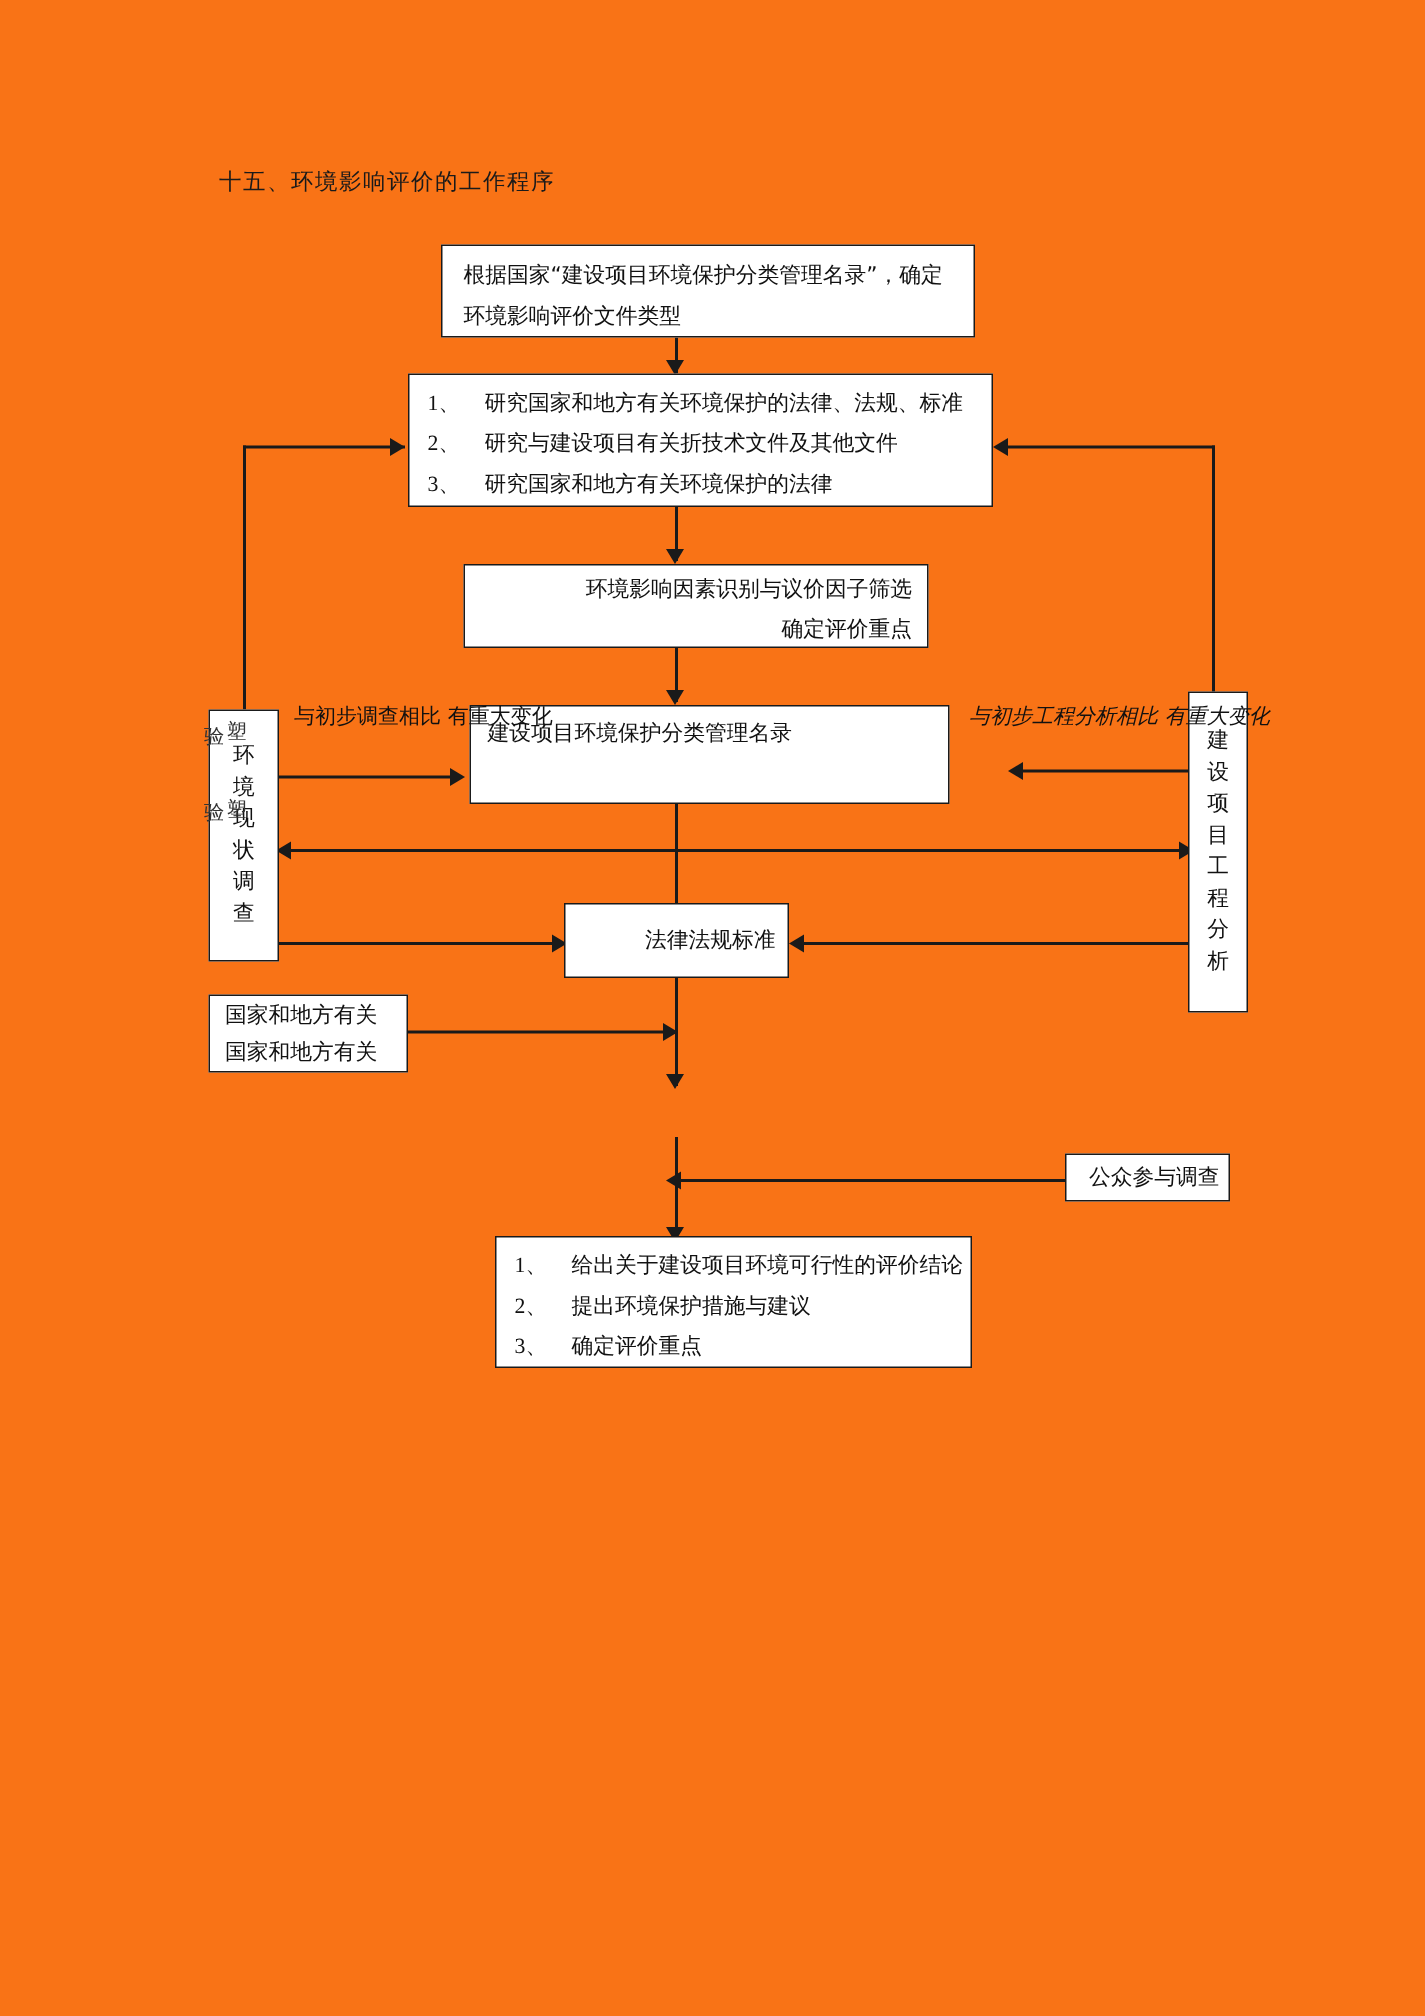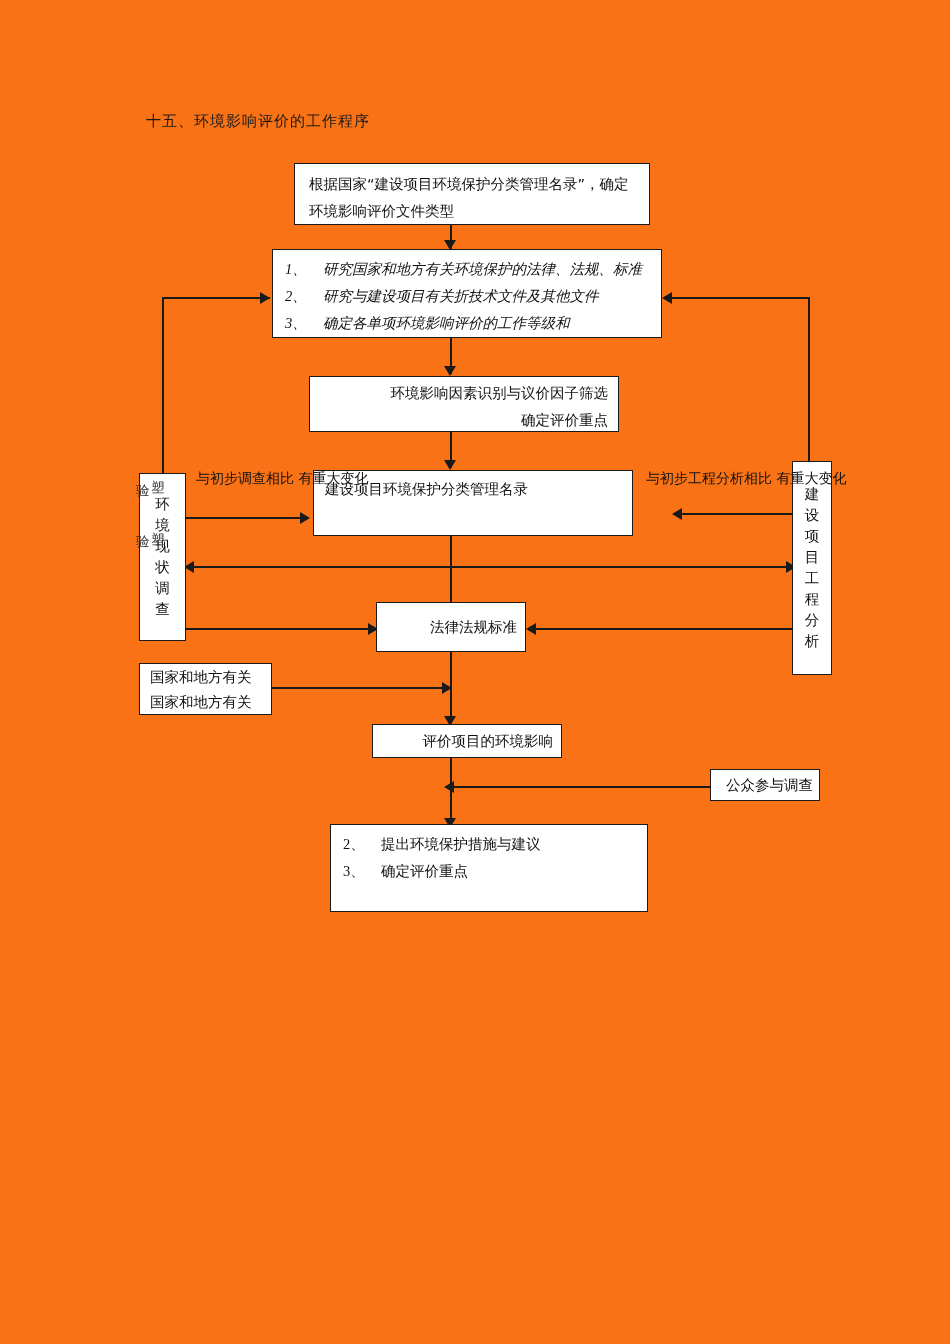--- a/index.html
+++ b/index.html
@@ -172,29 +172,29 @@
   <div class="ar left" style="left:444px; top:781px;"></div>
 
   <div class="node" style="left:294px; top:163px; width:356px; height:62px;">
     <div class="pad">
       <span class="line2">根据国家“建设项目环境保护分类管理名录”，确定</span>
       <span class="line2">环境影响评价文件类型</span>
     </div>
   </div>
 
   <div class="node" style="left:272px; top:249px; width:390px; height:89px;">
-    <div class="pad" style="padding:6px 12px;font-style:italic;">
+    <div class="pad" style="padding:6px 12px;">
       <span class="list-row">
         <span class="num">1、</span><span>研究国家和地方有关环境保护的法律、法规、标准</span>
       </span>
       <span class="list-row">
         <span class="num">2、</span><span>研究与建设项目有关折技术文件及其他文件</span>
       </span>
       <span class="list-row">
-        <span class="num">3、</span><span>确定各单项环境影响评价的工作等级和</span>
+        <span class="num">3、</span><span>研究国家和地方有关环境保护的法律</span>
       </span>
     </div>
   </div>
 
   <div class="node center" style="left:309px; top:376px; width:310px; height:56px;">
     <div class="pad" style="padding:3px 10px;">
       <span class="line2">环境影响因素识别与议价因子筛选</span>
       <span class="line2">确定评价重点</span>
     </div>
   </div>
@@ -204,28 +204,26 @@
       <span class="line2">建设项目环境保护分类管理名录</span>
     </div>
   </div>
 
   <div class="node center" style="left:376px; top:602px; width:150px; height:50px;">
     <div class="pad" style="padding:11px 8px;">
       <span class="line2">法律法规标准</span>
     </div>
   </div>
 
-  <div class="node center" style="left:372px; top:724px; width:190px; height:34px;">
-    <div class="pad" style="padding:3px 8px;">
-      <span class="line2">评价项目的环境影响</span>
-    </div>
-  </div>
 
   <div class="node" style="left:330px; top:824px; width:318px; height:88px;">
     <div class="pad" style="padding:6px 12px;">
+      <span class="list-row">
+        <span class="num">1、</span><span>给出关于建设项目环境可行性的评价结论</span>
+      </span>
       <span class="list-row">
         <span class="num">2、</span><span>提出环境保护措施与建议</span>
       </span>
       <span class="list-row">
         <span class="num">3、</span><span>确定评价重点</span>
       </span>
     </div>
   </div>
 
   <div class="vnode" style="left:139px; top:473px; width:47px; height:168px;">
@@ -264,18 +262,18 @@
     <div class="pad" style="padding:2px 6px;">
       <span class="line2">公众参与调查</span>
     </div>
   </div>
 
   <div class="lbl" style="left:196px; top:466px;">
     <span class="line2">与初步调查相比</span>
     <span class="line2">有重大变化</span>
   </div>
 
-  <div class="lbl" style="left:646px; top:466px;">
+  <div class="lbl" style="left:646px; top:466px;font-style:italic;">
     <span class="line2">与初步工程分析相比</span>
     <span class="line2">有重大变化</span>
   </div>
 
 </div>
 
 </body></html>

